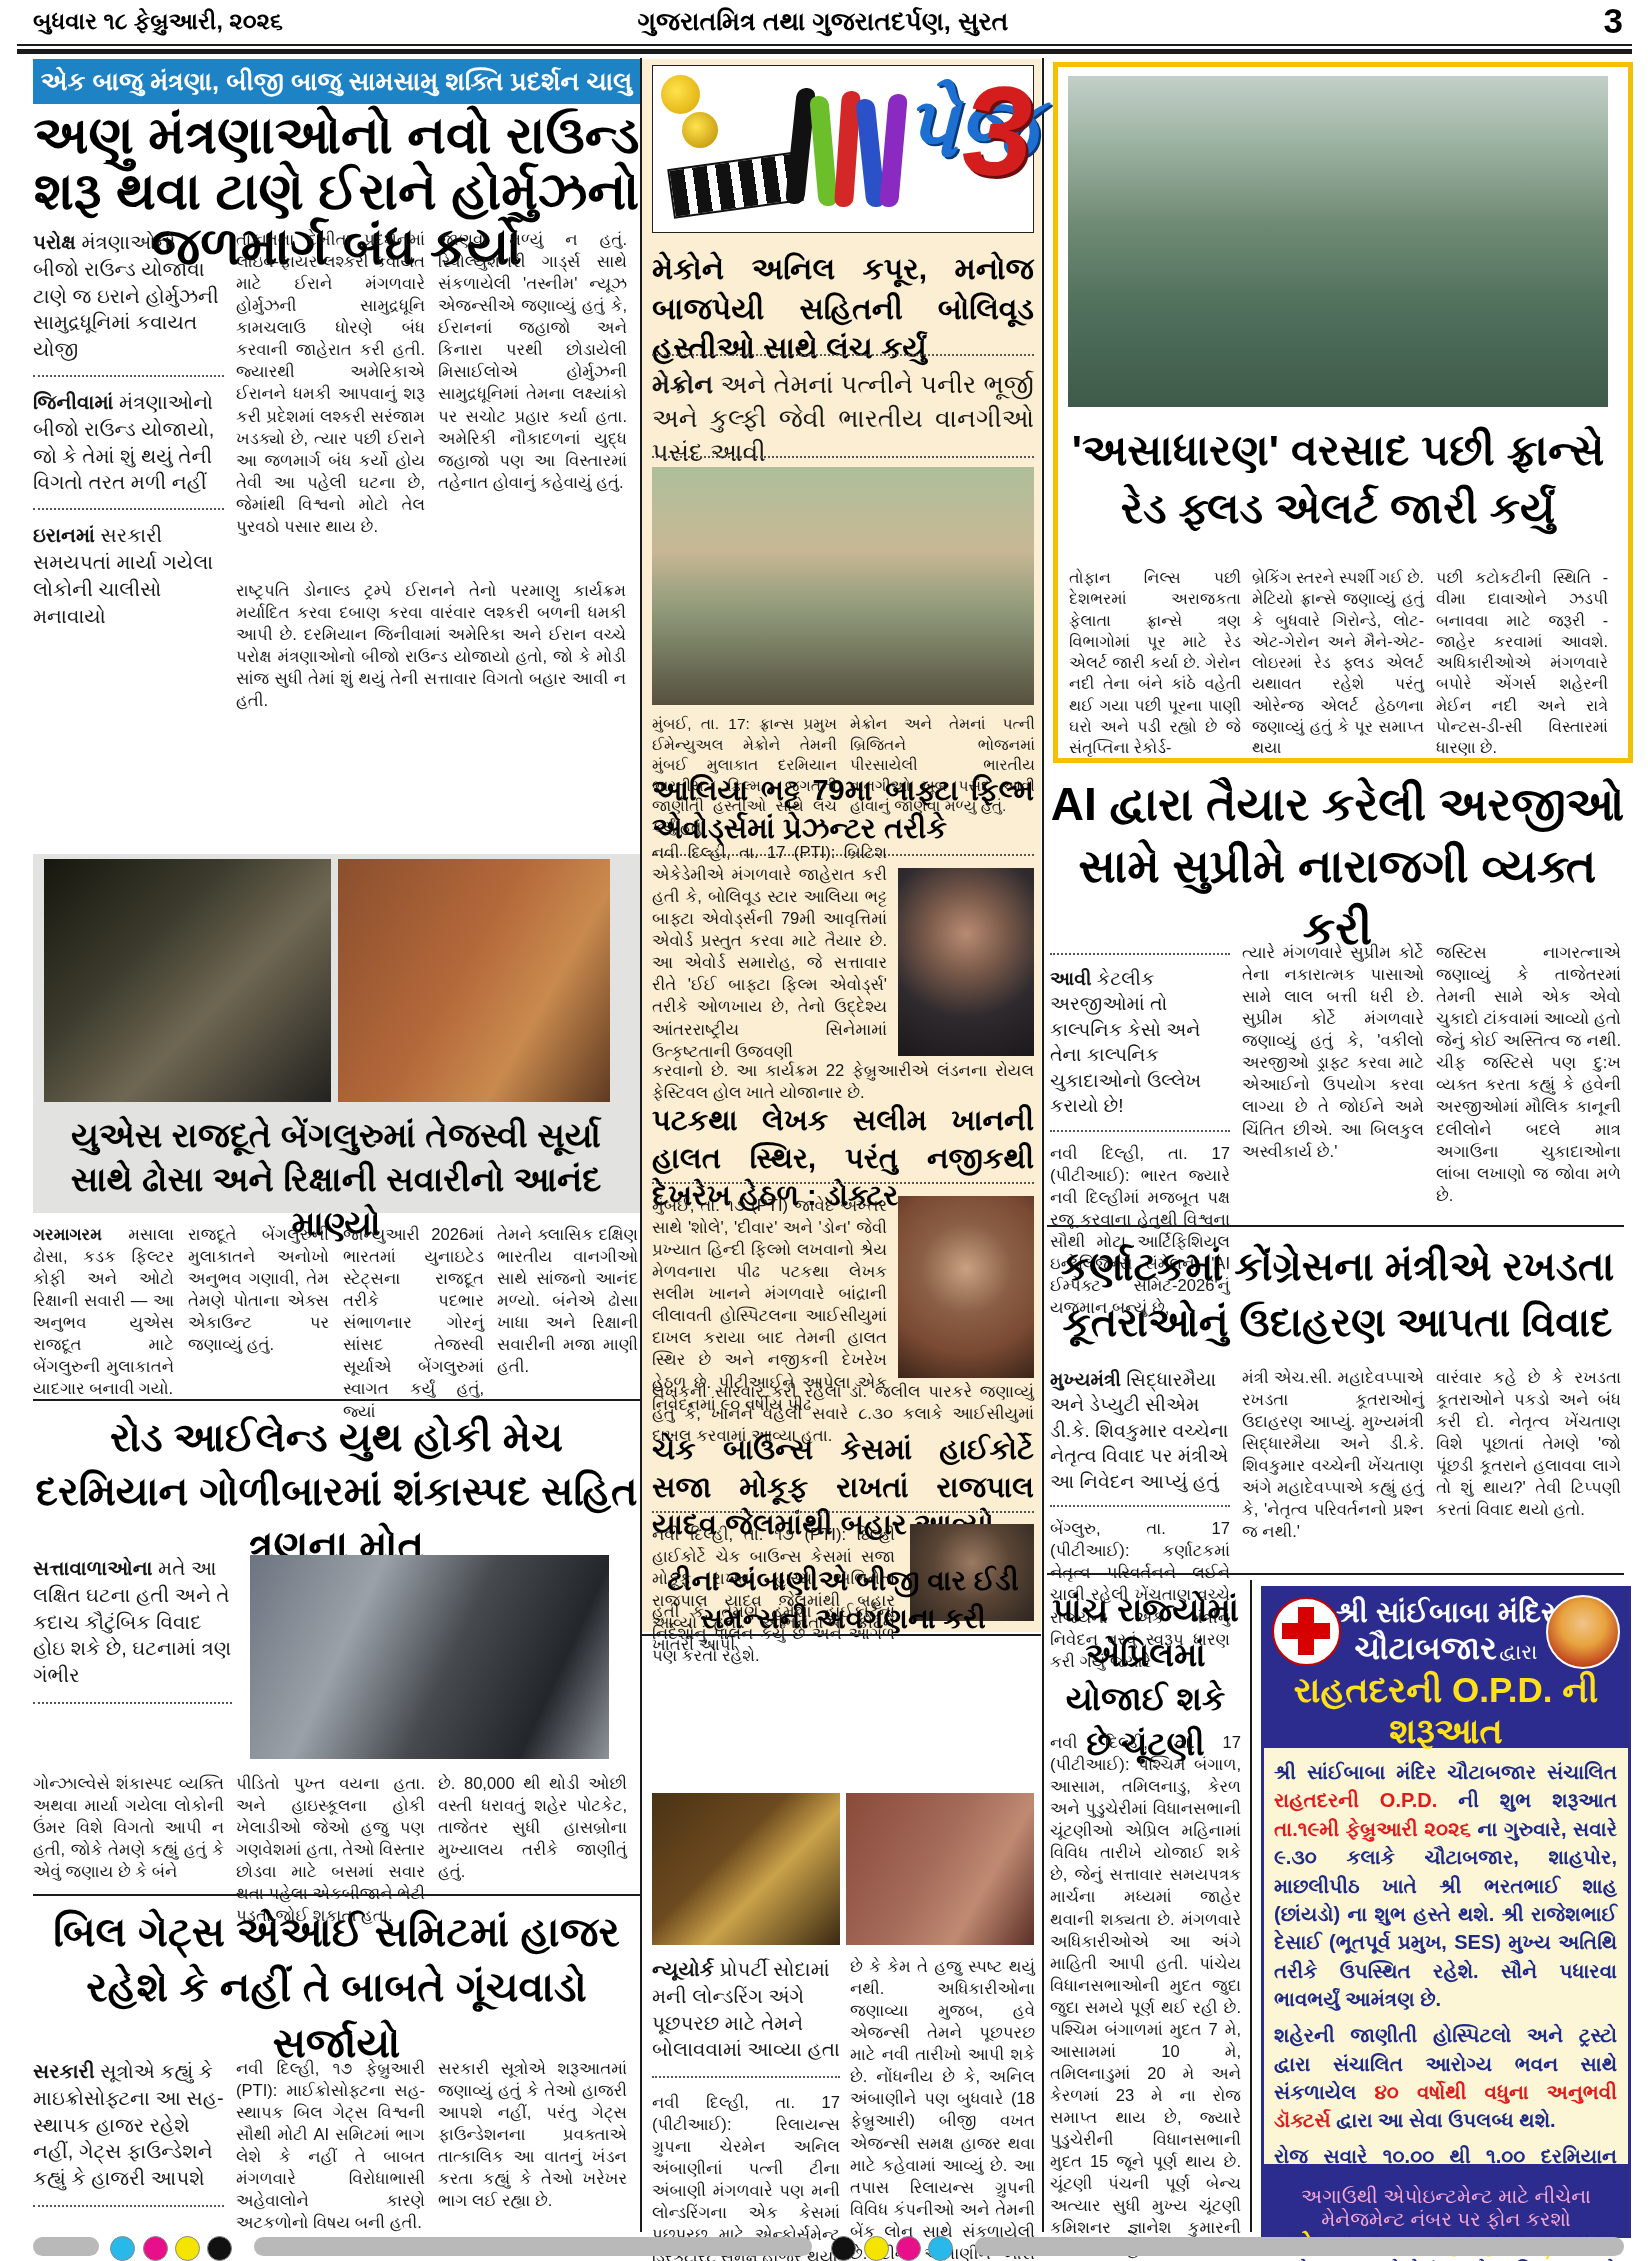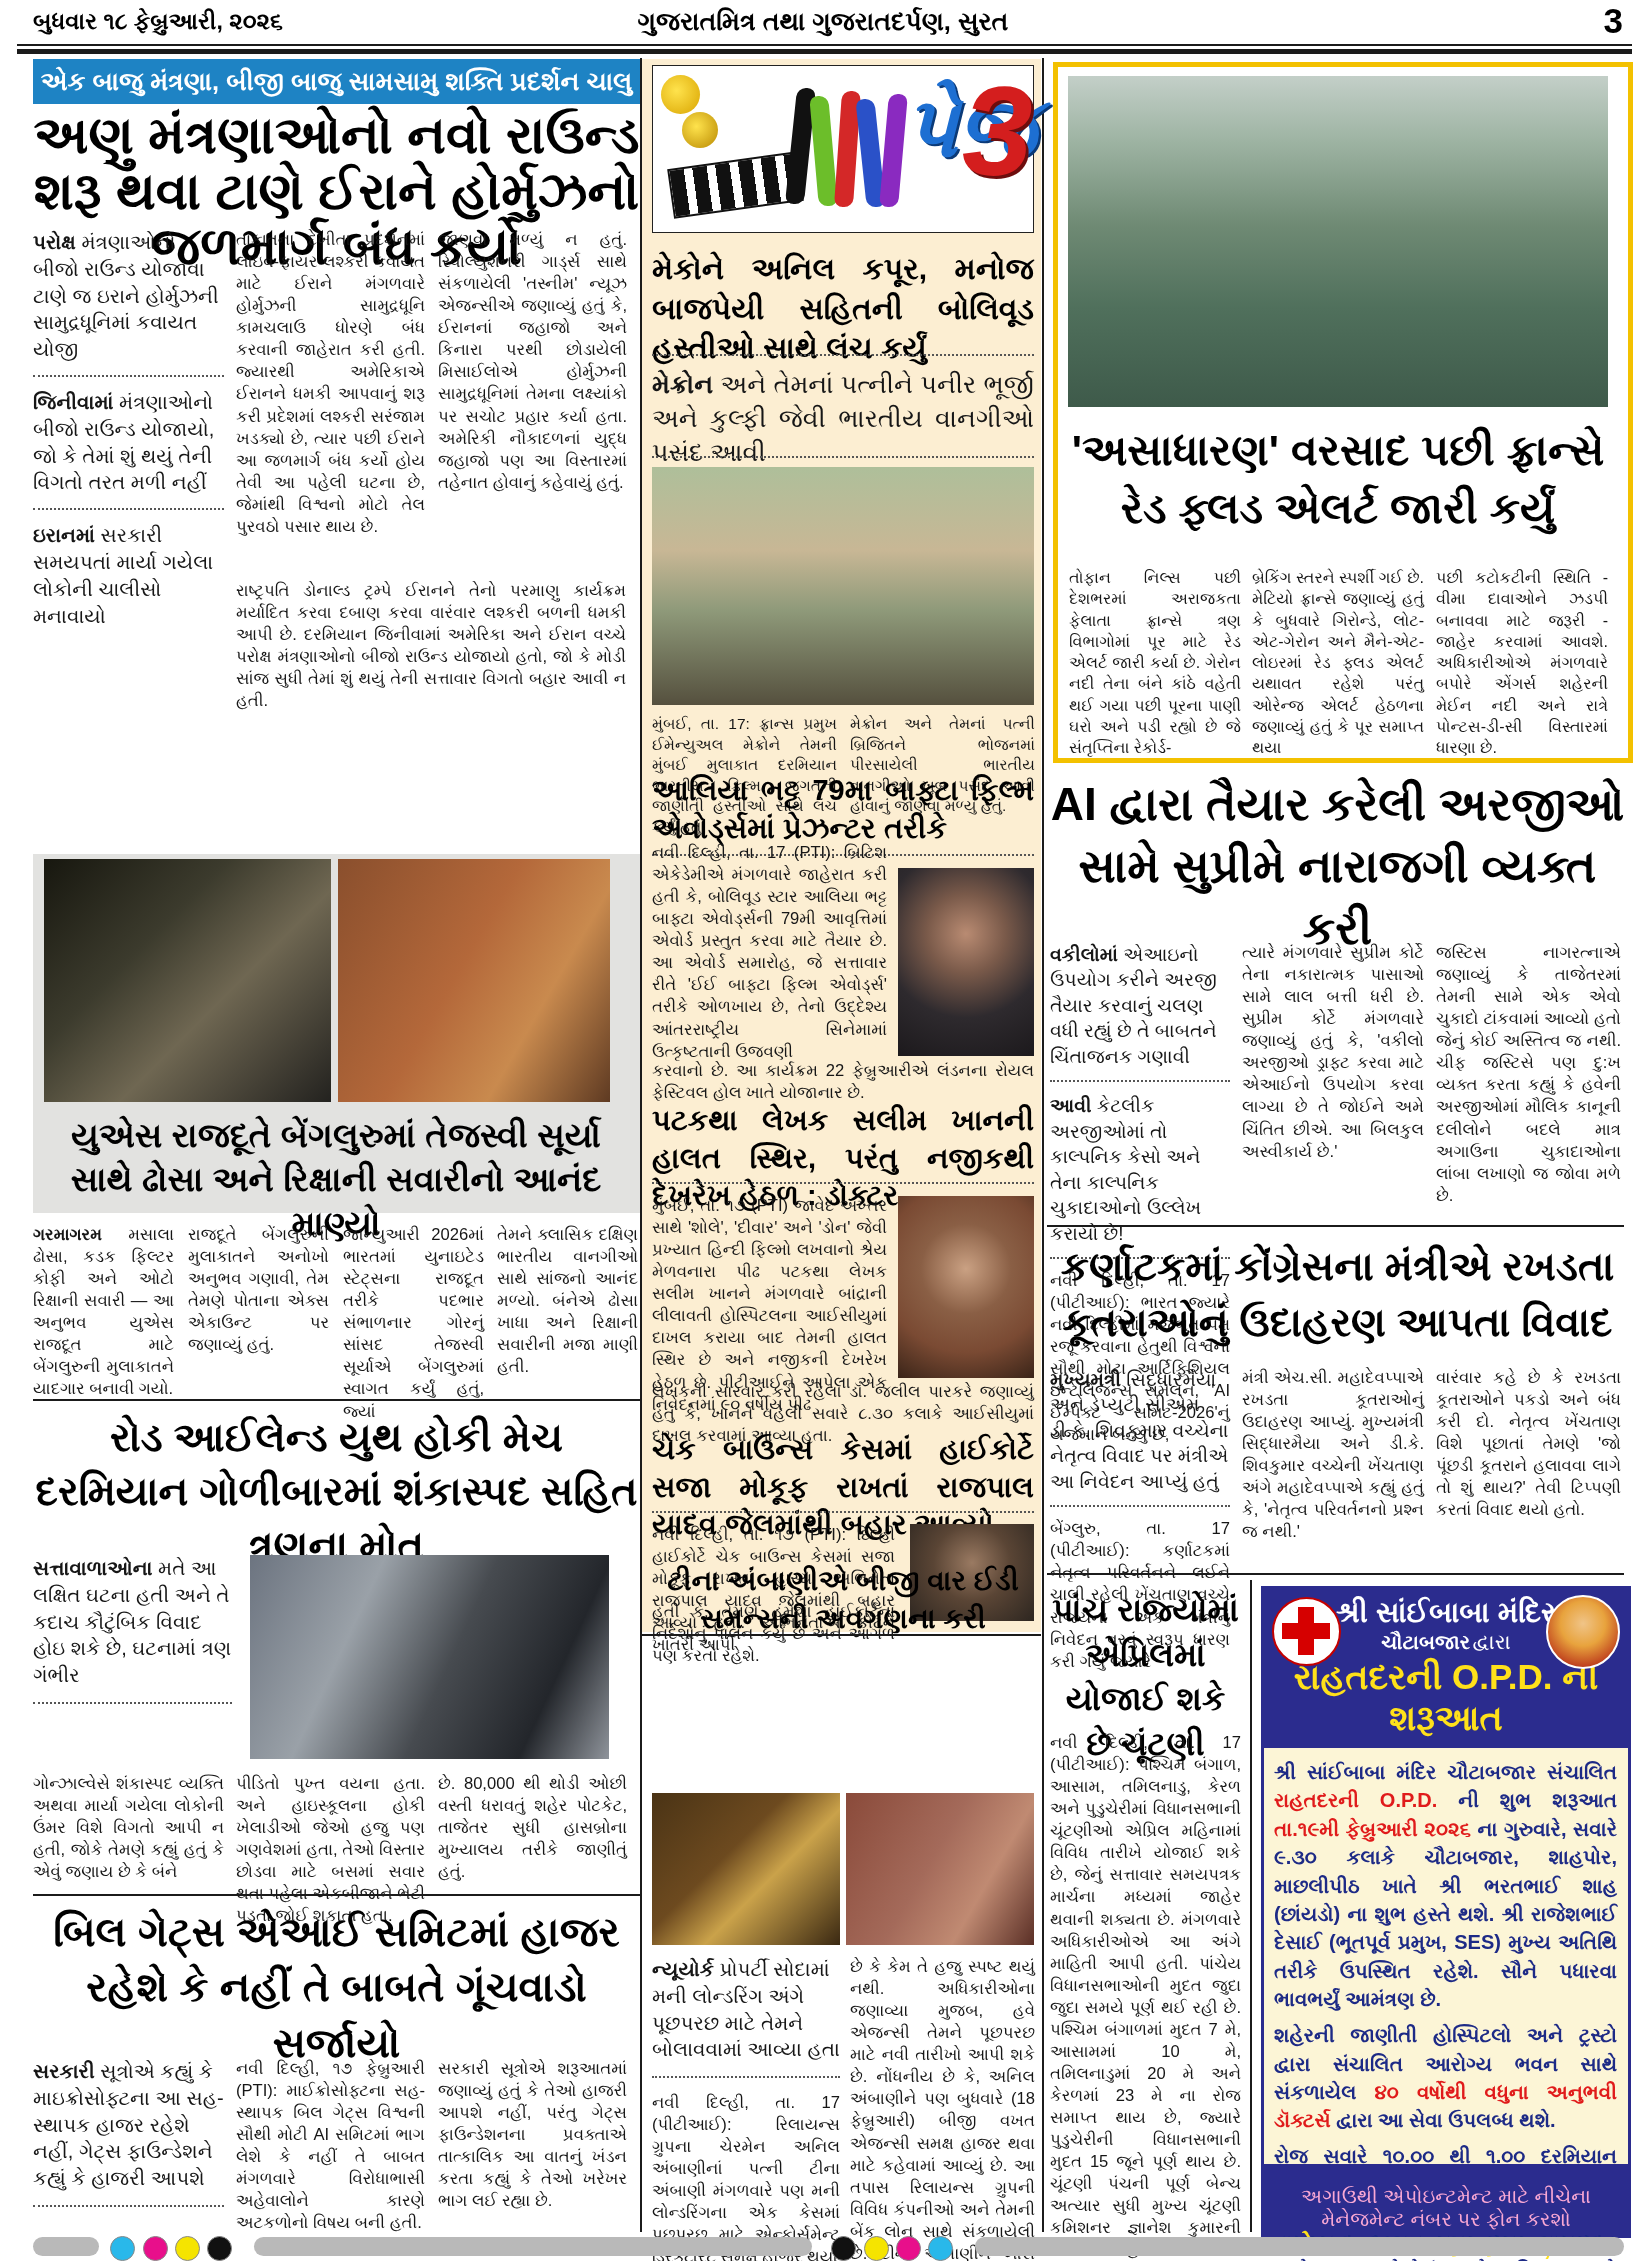--- a/index.html
+++ b/index.html
@@ -142,21 +142,20 @@
   <div class="abs" style="left:1053px;top:62px;width:570px;height:691px;border:5px solid #f3c100;background:#fff;">
     <div class="abs photo" style="left:10px;top:8.8px;width:540px;height:331px;background:linear-gradient(180deg,#c3cfc8 0%,#9db3a2 20%,#6f8a74 45%,#50705c 70%,#3e5a4a 100%);"></div>
     <div class="hl center abs" style="left:10px;top:354px;width:540px;font-size:43px;line-height:1.35;">'અસાધારણ' વરસાદ પછી ફ્રાન્સે રેડ ફ્લડ એલર્ટ જારી કર્યું</div>
     <div class="abs body-txt just" style="left:11px;top:500px;width:172px;font-size:16px;">તોફાન નિલ્સ પછી દેશભરમાં અરાજકતા ફેલાતા ફ્રાન્સે ત્રણ વિભાગોમાં પૂર માટે રેડ એલર્ટ જારી કર્યા છે. ગેરોન નદી તેના બંને કાંઠે વહેતી થઈ ગયા પછી પૂરના પાણી ઘરો અને પડી રહ્યો છે જે સંતૃપ્તિના રેકોર્ડ-</div>
     <div class="abs body-txt just" style="left:194px;top:500px;width:172px;font-size:16px;">બ્રેકિંગ સ્તરને સ્પર્શી ગઈ છે. મેટિયો ફ્રાન્સે જણાવ્યું હતું કે બુધવારે ગિરોન્ડે, લોટ-એટ-ગેરોન અને મૈને-એટ-લોઇરમાં રેડ ફ્લડ એલર્ટ યથાવત રહેશે પરંતુ ઓરેન્જ એલર્ટ હેઠળના જણાવ્યું હતું કે પૂર સમાપ્ત થયા</div>
     <div class="abs body-txt just" style="left:378px;top:500px;width:172px;font-size:16px;">પછી કટોકટીની સ્થિતિ - વીમા દાવાઓને ઝડપી બનાવવા માટે જરૂરી - જાહેર કરવામાં આવશે. અધિકારીઓએ મંગળવારે બપોરે એંગર્સ શહેરની મેઈન નદી અને રાત્રે પોન્ટસ-ડી-સી વિસ્તારમાં ધારણા છે.</div>
   </div>
 
   <div class="abs hl center" style="left:1050px;top:773px;width:575px;font-size:46px;line-height:1.35;">AI દ્વારા તૈયાર કરેલી અરજીઓ સામે સુપ્રીમે નારાજગી વ્યક્ત કરી</div>
   <div class="abs" style="left:1050px;top:942px;width:180px;">
-    <div class="note-txt" style="font-size:19px;"><span class="lead">વકીલોમાં</span> <span>એઆઇનો ઉપયોગ કરીને અરજી તૈયાર કરવાનું ચલણ વધી રહ્યું છે તે બાબતને ચિંતાજનક ગણાવી</span></div>
     <div class="dotted-rule" style="margin:11px 0;"></div>
     <div class="note-txt" style="font-size:19px;"><span class="lead">આવી</span> <span>કેટલીક અરજીઓમાં તો કાલ્પનિક કેસો અને તેના કાલ્પનિક ચુકાદાઓનો ઉલ્લેખ કરાયો છે!</span></div>
     <div class="dotted-rule" style="margin:11px 0;"></div>
     <div class="body-txt just">નવી દિલ્હી, તા. 17 (પીટીઆઈ): ભારત જ્યારે નવી દિલ્હીમાં મજબૂત પક્ષ રજૂ કરવાના હેતુથી વિશ્વના સૌથી મોટા આર્ટિફિશિયલ ઇન્ટેલિજન્સ સંમેલન, 'AI ઈમ્પેક્ટ સમિટ-2026'નું યજમાન બન્યું છે,</div>
   </div>
   <div class="abs body-txt just" style="left:1436px;top:942px;width:185px;">જસ્ટિસ નાગરત્નાએ જણાવ્યું કે તાજેતરમાં તેમની સામે એક એવો ચુકાદો ટાંકવામાં આવ્યો હતો જેનું કોઈ અસ્તિત્વ જ નથી. ચીફ જસ્ટિસે પણ દુ:ખ વ્યક્ત કરતા કહ્યું કે હવેની અરજીઓમાં મૌલિક કાનૂની દલીલોને બદલે માત્ર અગાઉના ચુકાદાઓના લાંબા લખાણો જ જોવા મળે છે.</div>
   <div class="abs body-txt just" style="left:1242px;top:942px;width:182px;">ત્યારે મંગળવારે સુપ્રીમ કોર્ટે તેના નકારાત્મક પાસાઓ સામે લાલ બત્તી ધરી છે. સુપ્રીમ કોર્ટે મંગળવારે જણાવ્યું હતું કે, 'વકીલો અરજીઓ ડ્રાફ્ટ કરવા માટે એઆઈનો ઉપયોગ કરવા લાગ્યા છે તે જોઈને અમે ચિંતિત છીએ. આ બિલકુલ અસ્વીકાર્ય છે.'</div>
 
   <div class="abs hline" style="left:1047px;top:1225px;width:577px;"></div>
   <div class="abs hl center" style="left:1050px;top:1238px;width:575px;font-size:40px;line-height:1.4;">કર્ણાટકમાં કોંગ્રેસના મંત્રીએ રખડતા કૂતરાઓનું ઉદાહરણ આપતા વિવાદ</div>
@@ -175,21 +174,21 @@
 
   <div class="abs" style="left:1261px;top:1586px;width:364px;height:646px;border:3.9px solid #2b2c8e;background:#fcf5d6;">
     <div class="abs adnavy" style="left:0;top:0;width:100%;height:159px;">
       <div class="abs" style="left:7.7px;top:7.7px;width:65px;height:65px;border-radius:50%;background:#fff;border:2.2px solid #c40000;">
         <div class="abs" style="left:24px;top:8.8px;width:16.6px;height:48px;background:#d60000;"></div>
         <div class="abs" style="left:8.8px;top:24px;width:48px;height:16.6px;background:#d60000;"></div>
       </div>
       <div class="abs" style="right:7.7px;top:5.5px;width:70px;height:70px;border-radius:50%;background:radial-gradient(circle at 50% 38%,#f0c488 0%,#e8a33d 40%,#c1451f 75%,#8c1f12 100%);border:2.2px solid #fff;"></div>
       <div class="center" style="padding-top:6.6px;color:#fff;font-weight:bold;font-size:29px;">શ્રી સાંઈબાબા મંદિર</div>
       <div class="center" style="color:#fff;">
-        <span style="font-weight:bold;font-size:20px;text-align:center;">ચૌટાબજાર</span>
+        <span style="font-weight:bold;font-size:32px;text-align:center;">ચૌટાબજાર</span>
         <span style="font-size:21px;">દ્વારા</span>
       </div>
       <div class="center" style="margin-top:3.3px;color:#ffe11a;font-weight:bold;font-size:35px;">રાહતદરની O.P.D. ની શરૂઆત</div>
     </div>
     <div class="abs" style="left:10px;top:169px;width:343px;">
       <p class="adtxt" style="margin:0 0 7.7px 0;"><span>શ્રી સાંઈબાબા મંદિર ચૌટાબજાર સંચાલિત </span><span class="red">રાહતદરની O.P.D.</span><span> ની શુભ શરૂઆત </span><span class="red">તા.૧૯મી ફેબ્રુઆરી ૨૦૨૬</span><span> ના ગુરુવારે, સવારે ૯.૩૦ કલાકે ચૌટાબજાર, શાહપોર, માછલીપીઠ ખાતે શ્રી ભરતભાઈ શાહ (છાંયડો) ના શુભ હસ્તે થશે. શ્રી રાજેશભાઈ દેસાઈ (ભૂતપૂર્વ પ્રમુખ, SES) મુખ્ય અતિથિ તરીકે ઉપસ્થિત રહેશે. સૌને પધારવા ભાવભર્યું આમંત્રણ છે.</span></p>
       <p class="adtxt" style="margin:0 0 7.7px 0;"><span>શહેરની જાણીતી હોસ્પિટલો અને ટ્રસ્ટો દ્વારા સંચાલિત આરોગ્ય ભવન સાથે સંકળાયેલ </span><span class="red">૪૦ વર્ષોથી વધુના અનુભવી ડૉક્ટર્સ</span><span> દ્વારા આ સેવા ઉપલબ્ધ થશે.</span></p>
       <p class="adtxt" style="margin:0 0 7.7px 0;">રોજ સવારે ૧૦.૦૦ થી ૧.૦૦ દરમિયાન O.P.D. (રવિવાર સિવાય) ચાલશે, જેમાં દરેક પ્રકારના જેવા કે તાવ, ઉધરસ, શરદી, વાયરસ ઈન્ફેક્શન, સુગર, પ્રેસર, થાયરોઈડ અને તમામ રોગોનું સચોટ નિદાન અને સારવાર ઉપલબ્ધ રહેશે.</p>
 
     </div>

